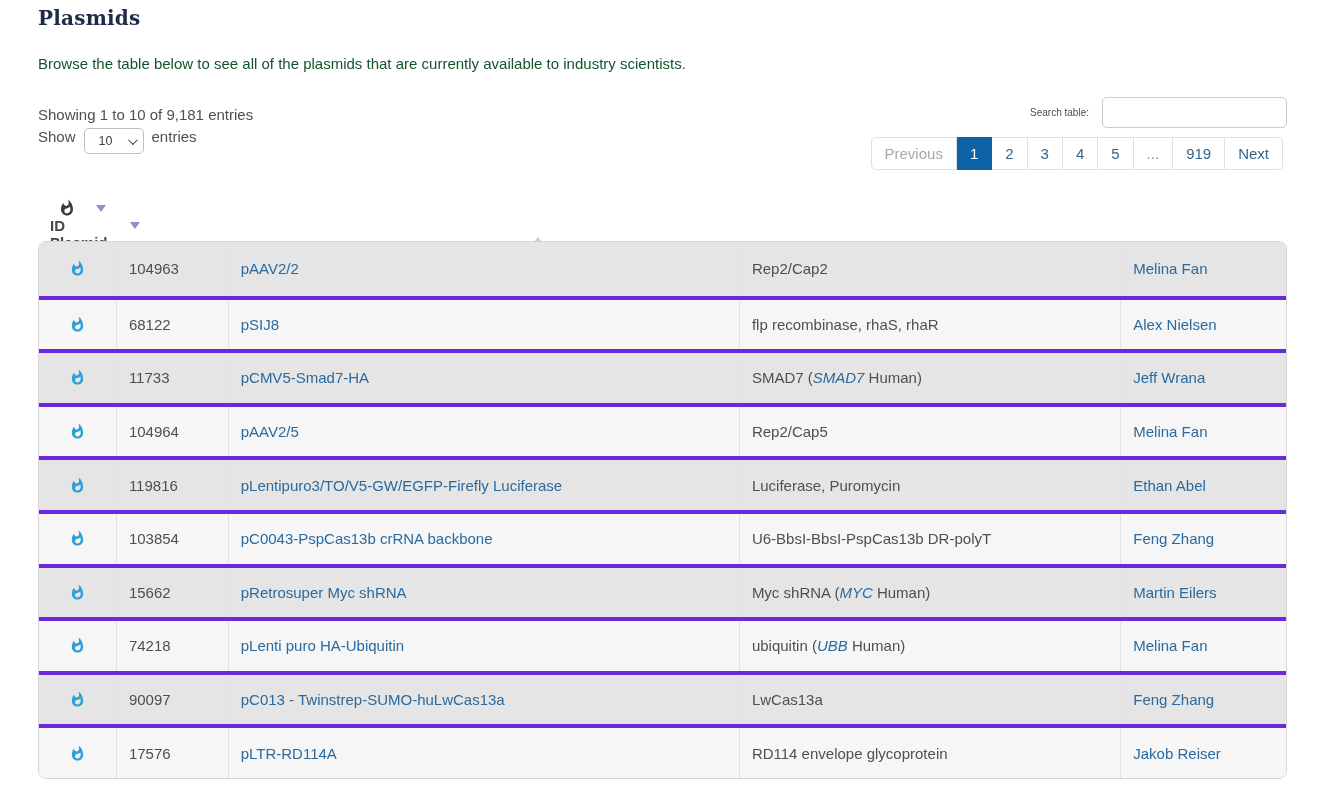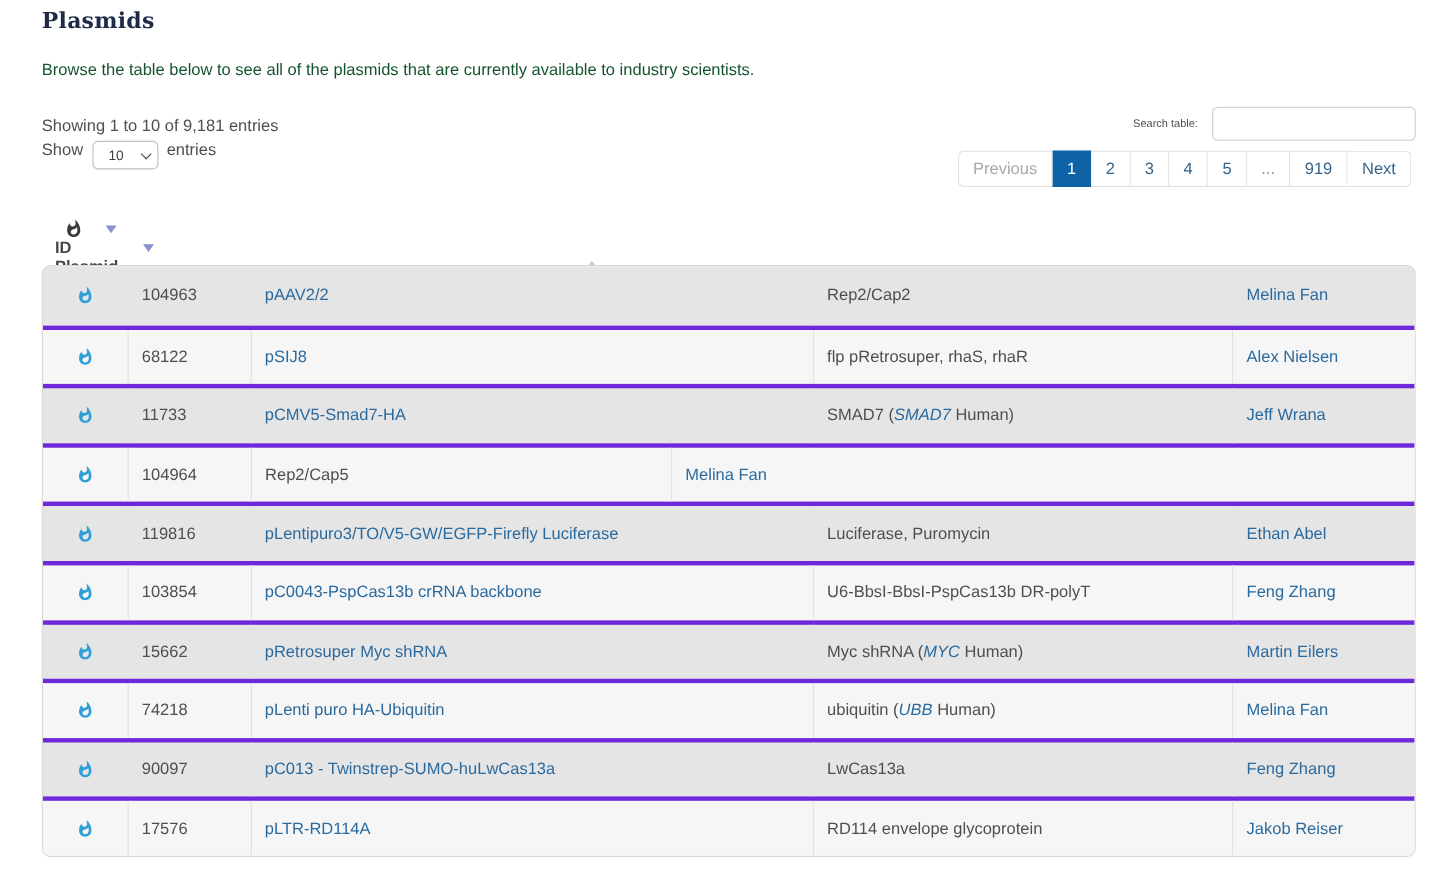--- a/index.html
+++ b/index.html
@@ -190,21 +190,21 @@
             <path fill="#2f9fd6" d="M13.5.67s.74 2.65.74 4.8c0 2.06-1.35 3.73-3.41 3.73-2.07 0-3.63-1.67-3.63-3.73l.03-.36C5.21 7.51 4 10.62 4 14c0 4.42 3.58 8 8 8s8-3.58 8-8C20 8.61 17.41 3.8 13.5.67zM11.71 19c-1.78 0-3.22-1.4-3.22-3.14 0-1.62 1.05-2.76 2.81-3.12 1.77-.36 3.6-1.21 4.62-2.58.39 1.29.59 2.65.59 4.04 0 2.65-2.15 4.8-4.8 4.8z"></path>
           </svg>
         </div>
         <div class="td c2">
           <span>68122</span>
         </div>
         <div class="td c3">
           <a class="link">pSIJ8</a>
         </div>
         <div class="td c4">
-          <span><span>flp pRetrosuper, rhaS, rhaR</span><span class="gene-link"></span><span></span></span>
+          <span><span>flp recombinase, rhaS, rhaR</span><span class="gene-link"></span><span></span></span>
         </div>
         <div class="td c5">
           <a class="link">Alex Nielsen</a>
         </div>
       </div>
       <div class="tr">
         <div class="td c1">
           <svg class="flame" viewBox="0 0 24 24">
             <path fill="#2f9fd6" d="M13.5.67s.74 2.65.74 4.8c0 2.06-1.35 3.73-3.41 3.73-2.07 0-3.63-1.67-3.63-3.73l.03-.36C5.21 7.51 4 10.62 4 14c0 4.42 3.58 8 8 8s8-3.58 8-8C20 8.61 17.41 3.8 13.5.67zM11.71 19c-1.78 0-3.22-1.4-3.22-3.14 0-1.62 1.05-2.76 2.81-3.12 1.77-.36 3.6-1.21 4.62-2.58.39 1.29.59 2.65.59 4.04 0 2.65-2.15 4.8-4.8 4.8z"></path>
           </svg>
@@ -224,20 +224,23 @@
       </div>
       <div class="tr">
         <div class="td c1">
           <svg class="flame" viewBox="0 0 24 24">
             <path fill="#2f9fd6" d="M13.5.67s.74 2.65.74 4.8c0 2.06-1.35 3.73-3.41 3.73-2.07 0-3.63-1.67-3.63-3.73l.03-.36C5.21 7.51 4 10.62 4 14c0 4.42 3.58 8 8 8s8-3.58 8-8C20 8.61 17.41 3.8 13.5.67zM11.71 19c-1.78 0-3.22-1.4-3.22-3.14 0-1.62 1.05-2.76 2.81-3.12 1.77-.36 3.6-1.21 4.62-2.58.39 1.29.59 2.65.59 4.04 0 2.65-2.15 4.8-4.8 4.8z"></path>
           </svg>
         </div>
         <div class="td c2">
           <span>104964</span>
         </div>
+        <div class="td c3">
+          <a class="link">pAAV2/5</a>
+        </div>
         <div class="td c4">
           <span><span>Rep2/Cap5</span><span class="gene-link"></span><span></span></span>
         </div>
         <div class="td c5">
           <a class="link">Melina Fan</a>
         </div>
       </div>
       <div class="tr">
         <div class="td c1">
           <svg class="flame" viewBox="0 0 24 24">

